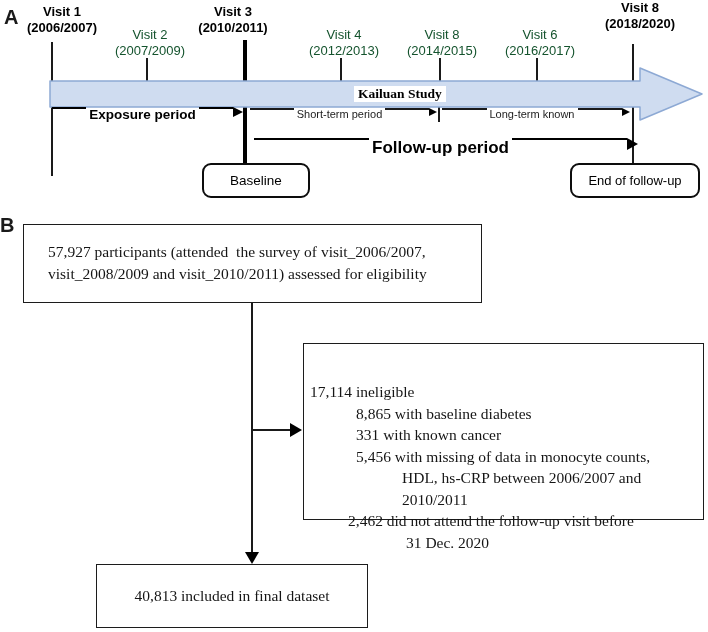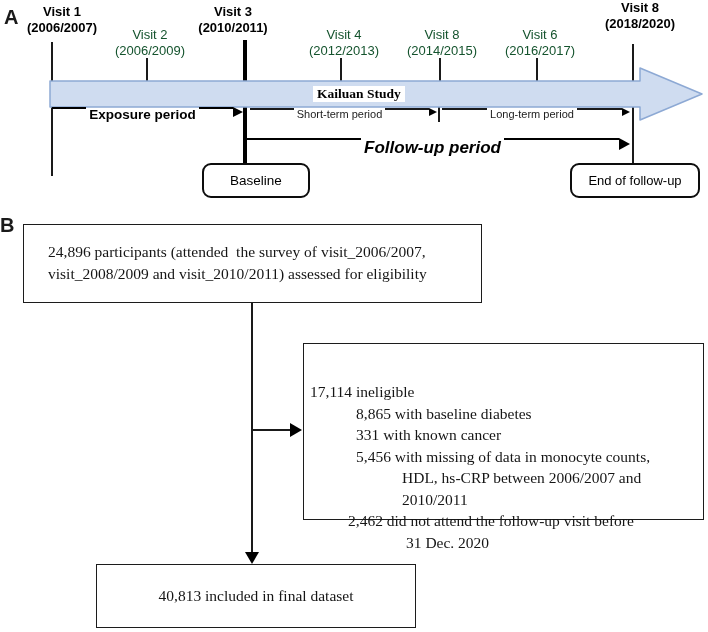--- a/index.html
+++ b/index.html
@@ -26,21 +26,21 @@
   .arr-r{width:0;height:0;flex:0 0 auto;}
   .arr-r.sz1{border-top:5px solid transparent;border-bottom:5px solid transparent;border-left:10px solid #000;}
   .arr-r.sz2{border-top:4px solid transparent;border-bottom:4px solid transparent;border-left:8px solid #000;}
   .arr-r.sz3{border-top:6px solid transparent;border-bottom:6px solid transparent;border-left:11px solid #000;}
 
   .rbox{border:2.5px solid #0d0d0d;border-radius:9px;background:#fff;
         display:flex;align-items:center;justify-content:center;
         font-size:13.5px;color:#000;white-space:nowrap;}
 
   .kailuan{background:#fff;padding:0 4px;font-family:"Liberation Serif",serif;
-           font-weight:bold;font-size:13.5px;color:#000;white-space:nowrap;}
+           font-weight:bold;font-size:13.5px;color:#000;white-space:nowrap;margin-left:41px;}
 
   
   .fbox{border:1.6px solid #1c1c1c;background:#fff;box-sizing:border-box;
         font-family:"Liberation Serif",serif;font-size:15.5px;line-height:21.5px;color:#151515;}
   .fbox .ln{white-space:pre-wrap;}
   .cline{background:#1a1a1a;}
   .arrhead-down{width:0;height:0;border-left:7px solid transparent;border-right:7px solid transparent;border-top:12px solid #000;}
   .arrhead-right{width:0;height:0;border-top:7px solid transparent;border-bottom:7px solid transparent;border-left:12px solid #000;}
 
   .ind0{padding-left:2px;margin-top:32px;}
@@ -55,21 +55,21 @@
 <div id="fig">
 
   <div class="abs panel-label" style="left:4px;top:6px;">A</div>
 
   <div class="abs vlabel bold" style="left:62px;top:4px;">
     <div>Visit 1</div>
     <div>(2006/2007)</div>
   </div>
   <div class="abs vlabel" style="left:150px;top:27px;">
     <div>Visit 2</div>
-    <div>(2006/2009)</div>
+    <div>(2007/2009)</div>
   </div>
   <div class="abs vlabel bold" style="left:233px;top:4px;">
     <div>Visit 3</div>
     <div>(2010/2011)</div>
   </div>
   <div class="abs vlabel" style="left:344px;top:27px;">
     <div>Visit 4</div>
     <div>(2012/2013)</div>
   </div>
   <div class="abs vlabel" style="left:442px;top:27px;">
@@ -106,59 +106,59 @@
     <div class="arr-r sz1"></div>
   </div>
   <div class="abs period" style="left:250px;top:108px;width:187px;height:16px;">
     <div class="pline"></div>
     <div class="plabel small">Short-term period</div>
     <div class="pline"></div>
     <div class="arr-r sz2"></div>
   </div>
   <div class="abs period" style="left:442px;top:108px;width:188px;height:16px;">
     <div class="pline"></div>
-    <div class="plabel small">Long-term period</div>
+    <div class="plabel small">Long-term known</div>
     <div class="pline"></div>
     <div class="arr-r sz2"></div>
   </div>
 
-  <div class="abs period" style="left:246px;top:138px;width:384px;height:24px;font-style:italic;">
+  <div class="abs period" style="left:254px;top:138px;width:384px;height:24px;">
     <div class="pline thick3"></div>
     <div class="plabel followup">Follow-up period</div>
     <div class="pline thick3"></div>
     <div class="arr-r sz3"></div>
   </div>
 
   <div class="abs rbox" style="left:202px;top:163px;width:104px;height:31px;">
     <span>Baseline</span>
   </div>
   <div class="abs rbox" style="left:570px;top:163px;width:126px;height:31px;font-size:13px;">
     <span>End of follow-up</span>
   </div>
 
   <div class="abs panel-label" style="left:0px;top:214px;">B</div>
 
   <div class="abs fbox" style="left:23px;top:224px;width:459px;height:79px;padding:16px 6px 0 24px;">
-    <div class="ln">24,896 participants (attended  the survey of visit_2006/2007,</div>
+    <div class="ln">57,927 participants (attended  the survey of visit_2006/2007,</div>
     <div class="ln">visit_2008/2009 and visit_2010/2011) assessed for eligibility</div>
   </div>
 
   <div class="abs cline" style="left:251px;top:303px;width:1.6px;height:251px;"></div>
   <div class="abs arrhead-down" style="left:245px;top:552px;"></div>
   <div class="abs cline" style="left:252px;top:429px;width:39px;height:1.6px;"></div>
   <div class="abs arrhead-right" style="left:290px;top:423px;"></div>
 
   <div class="abs fbox" style="left:303px;top:343px;width:401px;height:177px;padding:5px 4px 0 4px;">
     <div class="ln ind0">17,114 ineligible</div>
     <div class="ln ind1">8,865 with baseline diabetes</div>
     <div class="ln ind1">331 with known cancer</div>
     <div class="ln ind1">5,456 with missing of data in monocyte counts,</div>
     <div class="ln ind2">HDL, hs-CRP between 2006/2007 and</div>
     <div class="ln ind2">2010/2011</div>
     <div class="ln ind1b">2,462 did not attend the follow-up visit before</div>
     <div class="ln ind2b">31 Dec. 2020</div>
   </div>
 
-  <div class="abs fbox" style="left:96px;top:564px;width:320px;height:64px;display:flex;align-items:center;justify-content:center;">
+  <div class="abs fbox" style="left:96px;top:564px;width:272px;height:64px;display:flex;align-items:center;justify-content:center;">
     <span>40,813 included in final dataset</span>
   </div>
 
 </div>
 
 </body></html>

